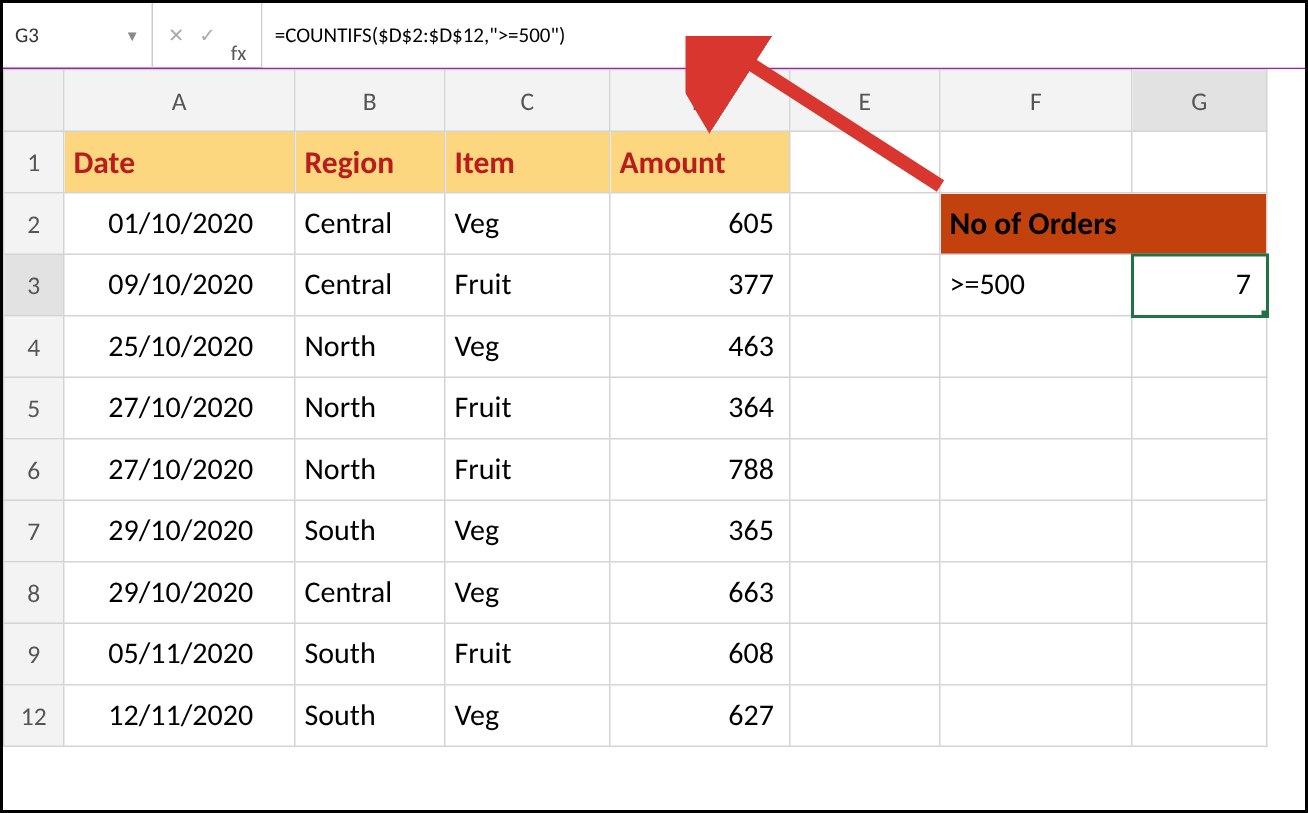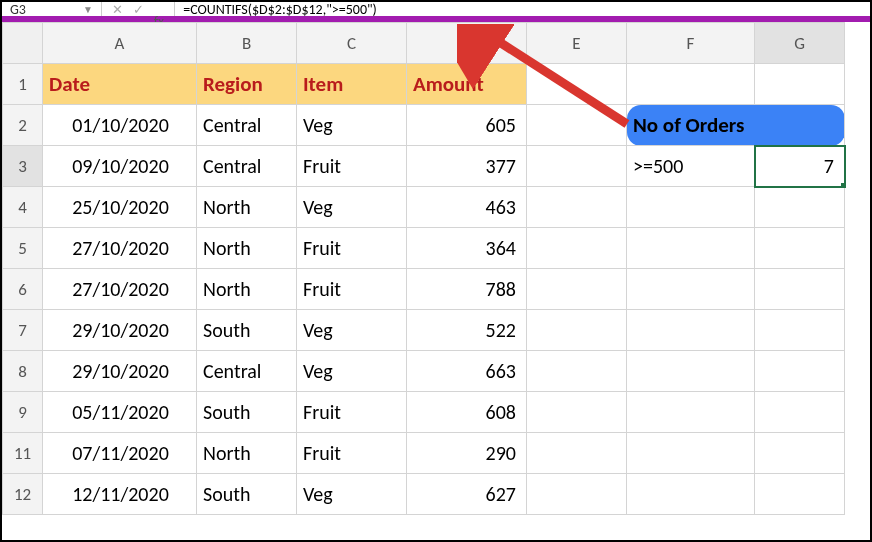--- a/index.html
+++ b/index.html
@@ -8,22 +8,22 @@
     background: #fff;
     width: 872px;
     height: 542px;
     overflow: hidden;
     position: relative;
     border: 2px solid #000;
   }
   .formula-bar {
     display: flex;
     align-items: center;
-    height: 20px;
-    border-bottom: 6px solid #a21caf;
+    height: 44px;
+    border-bottom: 1px solid #a21caf;
     background: #fff;
   }
   .name-box {
     width: 100px;
     height: 100%;
     border-right: 1px solid #ccc;
     display: flex;
     align-items: center;
     padding: 0 8px;
     font-size: 14px;
@@ -101,24 +101,23 @@
   .colG { width: 90px; }
   .hdr-cell {
     background: #fcd77f;
     font-weight: bold;
     font-size: 21px;
     color: #b91c1c;
   }
   .date-cell { text-align: center; padding-right: 4px; }
   .num-cell { text-align: right; padding-right: 10px; }
   .summary-hdr {
-    background: #3b82f6;
+    background: #c2410c;
     font-weight: bold;
     font-size: 21px;
-    border-radius: 14px;
   }
   .selected-cell {
     position: relative;
     outline: 2px solid #217346;
     outline-offset: -1px;
     text-align: right;
     padding-right: 10px;
   }
   .selected-cell::after {
     content: "";
@@ -227,51 +226,41 @@
     <td class="num-cell">788</td>
     <td></td>
           <td></td>
           <td></td>
   </tr>
   <tr>
     <td class="rowhdr">7</td>
     <td class="date-cell">29/10/2020</td>
     <td>South</td>
     <td>Veg</td>
-    <td class="num-cell">522</td>
+    <td class="num-cell">365</td>
     <td></td>
           <td></td>
           <td></td>
   </tr>
   <tr>
     <td class="rowhdr">8</td>
     <td class="date-cell">29/10/2020</td>
     <td>Central</td>
     <td>Veg</td>
     <td class="num-cell">663</td>
     <td></td>
           <td></td>
           <td></td>
   </tr>
   <tr>
     <td class="rowhdr">9</td>
     <td class="date-cell">05/11/2020</td>
     <td>South</td>
     <td>Fruit</td>
     <td class="num-cell">608</td>
-    <td></td>
-          <td></td>
-          <td></td>
-  </tr>
-  <tr>
-    <td class="rowhdr">11</td>
-    <td class="date-cell">07/11/2020</td>
-    <td>North</td>
-    <td>Fruit</td>
-    <td class="num-cell">290</td>
     <td></td>
           <td></td>
           <td></td>
   </tr>
   <tr>
     <td class="rowhdr">12</td>
     <td class="date-cell">12/11/2020</td>
     <td>South</td>
     <td>Veg</td>
     <td class="num-cell">627</td>

